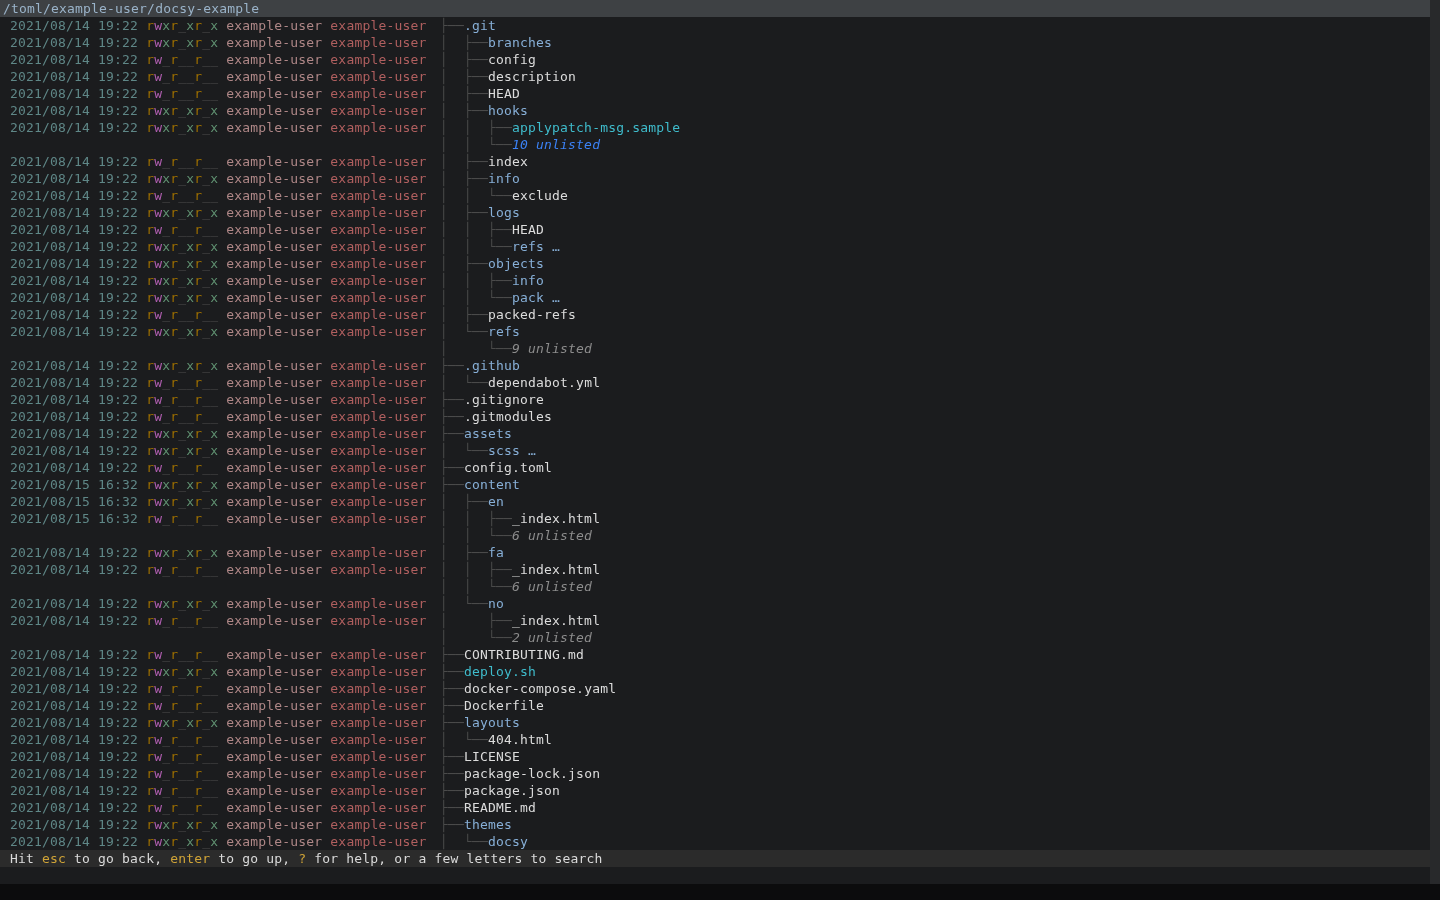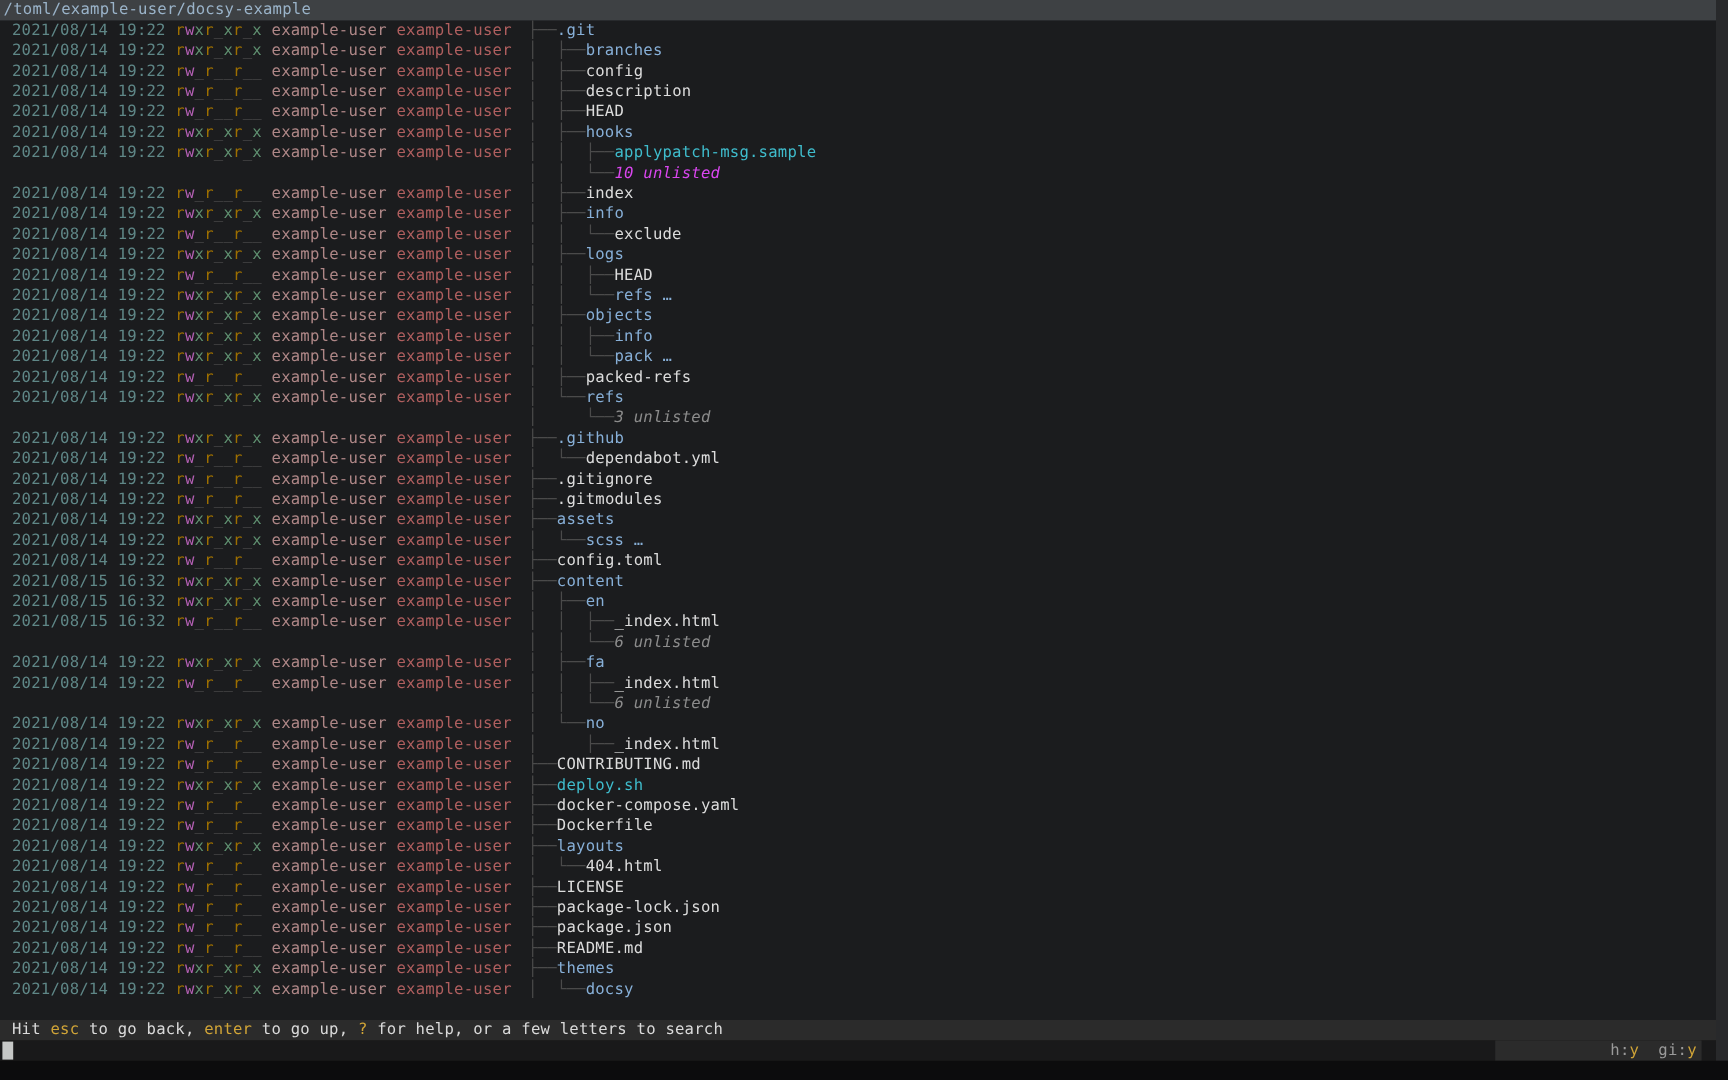--- a/index.html
+++ b/index.html
@@ -56,61 +56,58 @@
   <div class="title-bar">/toml/example-user/docsy-example</div>
   <div class="right-strip"></div>
   <div class="tree-area">
       <div class="row"><span class="meta"><span style="color: rgb(95, 135, 135);">2021/08/14 19:22 </span><span><span style="color: rgb(157, 111, 0);">r</span><span style="color: rgb(178, 95, 178);">w</span><span style="color: rgb(95, 144, 112);">x</span><span style="color: rgb(157, 111, 0);">r</span><span style="color: rgb(79, 79, 79);">_</span><span style="color: rgb(95, 144, 112);">x</span><span style="color: rgb(157, 111, 0);">r</span><span style="color: rgb(79, 79, 79);">_</span><span style="color: rgb(95, 144, 112);">x</span></span><span style="color: rgb(175, 135, 135);"> example-user</span><span style="color: rgb(176, 95, 95);"> example-user</span></span><span class="tree"><span style="color: rgb(74, 74, 74);">├──</span><span style="color: rgb(135, 175, 215);">.git</span></span></div>
       <div class="row"><span class="meta"><span style="color: rgb(95, 135, 135);">2021/08/14 19:22 </span><span><span style="color: rgb(157, 111, 0);">r</span><span style="color: rgb(178, 95, 178);">w</span><span style="color: rgb(95, 144, 112);">x</span><span style="color: rgb(157, 111, 0);">r</span><span style="color: rgb(79, 79, 79);">_</span><span style="color: rgb(95, 144, 112);">x</span><span style="color: rgb(157, 111, 0);">r</span><span style="color: rgb(79, 79, 79);">_</span><span style="color: rgb(95, 144, 112);">x</span></span><span style="color: rgb(175, 135, 135);"> example-user</span><span style="color: rgb(176, 95, 95);"> example-user</span></span><span class="tree"><span style="color: rgb(74, 74, 74);">│  ├──</span><span style="color: rgb(135, 175, 215);">branches</span></span></div>
       <div class="row"><span class="meta"><span style="color: rgb(95, 135, 135);">2021/08/14 19:22 </span><span><span style="color: rgb(157, 111, 0);">r</span><span style="color: rgb(178, 95, 178);">w</span><span style="color: rgb(79, 79, 79);">_</span><span style="color: rgb(157, 111, 0);">r</span><span style="color: rgb(79, 79, 79);">_</span><span style="color: rgb(79, 79, 79);">_</span><span style="color: rgb(157, 111, 0);">r</span><span style="color: rgb(79, 79, 79);">_</span><span style="color: rgb(79, 79, 79);">_</span></span><span style="color: rgb(175, 135, 135);"> example-user</span><span style="color: rgb(176, 95, 95);"> example-user</span></span><span class="tree"><span style="color: rgb(74, 74, 74);">│  ├──</span><span style="color: rgb(220, 220, 220);">config</span></span></div>
       <div class="row"><span class="meta"><span style="color: rgb(95, 135, 135);">2021/08/14 19:22 </span><span><span style="color: rgb(157, 111, 0);">r</span><span style="color: rgb(178, 95, 178);">w</span><span style="color: rgb(79, 79, 79);">_</span><span style="color: rgb(157, 111, 0);">r</span><span style="color: rgb(79, 79, 79);">_</span><span style="color: rgb(79, 79, 79);">_</span><span style="color: rgb(157, 111, 0);">r</span><span style="color: rgb(79, 79, 79);">_</span><span style="color: rgb(79, 79, 79);">_</span></span><span style="color: rgb(175, 135, 135);"> example-user</span><span style="color: rgb(176, 95, 95);"> example-user</span></span><span class="tree"><span style="color: rgb(74, 74, 74);">│  ├──</span><span style="color: rgb(220, 220, 220);">description</span></span></div>
       <div class="row"><span class="meta"><span style="color: rgb(95, 135, 135);">2021/08/14 19:22 </span><span><span style="color: rgb(157, 111, 0);">r</span><span style="color: rgb(178, 95, 178);">w</span><span style="color: rgb(79, 79, 79);">_</span><span style="color: rgb(157, 111, 0);">r</span><span style="color: rgb(79, 79, 79);">_</span><span style="color: rgb(79, 79, 79);">_</span><span style="color: rgb(157, 111, 0);">r</span><span style="color: rgb(79, 79, 79);">_</span><span style="color: rgb(79, 79, 79);">_</span></span><span style="color: rgb(175, 135, 135);"> example-user</span><span style="color: rgb(176, 95, 95);"> example-user</span></span><span class="tree"><span style="color: rgb(74, 74, 74);">│  ├──</span><span style="color: rgb(220, 220, 220);">HEAD</span></span></div>
       <div class="row"><span class="meta"><span style="color: rgb(95, 135, 135);">2021/08/14 19:22 </span><span><span style="color: rgb(157, 111, 0);">r</span><span style="color: rgb(178, 95, 178);">w</span><span style="color: rgb(95, 144, 112);">x</span><span style="color: rgb(157, 111, 0);">r</span><span style="color: rgb(79, 79, 79);">_</span><span style="color: rgb(95, 144, 112);">x</span><span style="color: rgb(157, 111, 0);">r</span><span style="color: rgb(79, 79, 79);">_</span><span style="color: rgb(95, 144, 112);">x</span></span><span style="color: rgb(175, 135, 135);"> example-user</span><span style="color: rgb(176, 95, 95);"> example-user</span></span><span class="tree"><span style="color: rgb(74, 74, 74);">│  ├──</span><span style="color: rgb(135, 175, 215);">hooks</span></span></div>
       <div class="row"><span class="meta"><span style="color: rgb(95, 135, 135);">2021/08/14 19:22 </span><span><span style="color: rgb(157, 111, 0);">r</span><span style="color: rgb(178, 95, 178);">w</span><span style="color: rgb(95, 144, 112);">x</span><span style="color: rgb(157, 111, 0);">r</span><span style="color: rgb(79, 79, 79);">_</span><span style="color: rgb(95, 144, 112);">x</span><span style="color: rgb(157, 111, 0);">r</span><span style="color: rgb(79, 79, 79);">_</span><span style="color: rgb(95, 144, 112);">x</span></span><span style="color: rgb(175, 135, 135);"> example-user</span><span style="color: rgb(176, 95, 95);"> example-user</span></span><span class="tree"><span style="color: rgb(74, 74, 74);">│  │  ├──</span><span style="color: rgb(63, 188, 204);">applypatch-msg.sample</span></span></div>
-      <div class="row"><span class="meta"></span><span class="tree"><span style="color: rgb(74, 74, 74);">│  │  └──</span><span class="italic" style="color: #d946ef;">10 unlisted</span></span></div>
+      <div class="row"><span class="meta"></span><span class="tree"><span style="color: rgb(74, 74, 74);">│  │  └──</span><span class="italic" style="color: #3b82f6;">10 unlisted</span></span></div>
       <div class="row"><span class="meta"><span style="color: rgb(95, 135, 135);">2021/08/14 19:22 </span><span><span style="color: rgb(157, 111, 0);">r</span><span style="color: rgb(178, 95, 178);">w</span><span style="color: rgb(79, 79, 79);">_</span><span style="color: rgb(157, 111, 0);">r</span><span style="color: rgb(79, 79, 79);">_</span><span style="color: rgb(79, 79, 79);">_</span><span style="color: rgb(157, 111, 0);">r</span><span style="color: rgb(79, 79, 79);">_</span><span style="color: rgb(79, 79, 79);">_</span></span><span style="color: rgb(175, 135, 135);"> example-user</span><span style="color: rgb(176, 95, 95);"> example-user</span></span><span class="tree"><span style="color: rgb(74, 74, 74);">│  ├──</span><span style="color: rgb(220, 220, 220);">index</span></span></div>
       <div class="row"><span class="meta"><span style="color: rgb(95, 135, 135);">2021/08/14 19:22 </span><span><span style="color: rgb(157, 111, 0);">r</span><span style="color: rgb(178, 95, 178);">w</span><span style="color: rgb(95, 144, 112);">x</span><span style="color: rgb(157, 111, 0);">r</span><span style="color: rgb(79, 79, 79);">_</span><span style="color: rgb(95, 144, 112);">x</span><span style="color: rgb(157, 111, 0);">r</span><span style="color: rgb(79, 79, 79);">_</span><span style="color: rgb(95, 144, 112);">x</span></span><span style="color: rgb(175, 135, 135);"> example-user</span><span style="color: rgb(176, 95, 95);"> example-user</span></span><span class="tree"><span style="color: rgb(74, 74, 74);">│  ├──</span><span style="color: rgb(135, 175, 215);">info</span></span></div>
       <div class="row"><span class="meta"><span style="color: rgb(95, 135, 135);">2021/08/14 19:22 </span><span><span style="color: rgb(157, 111, 0);">r</span><span style="color: rgb(178, 95, 178);">w</span><span style="color: rgb(79, 79, 79);">_</span><span style="color: rgb(157, 111, 0);">r</span><span style="color: rgb(79, 79, 79);">_</span><span style="color: rgb(79, 79, 79);">_</span><span style="color: rgb(157, 111, 0);">r</span><span style="color: rgb(79, 79, 79);">_</span><span style="color: rgb(79, 79, 79);">_</span></span><span style="color: rgb(175, 135, 135);"> example-user</span><span style="color: rgb(176, 95, 95);"> example-user</span></span><span class="tree"><span style="color: rgb(74, 74, 74);">│  │  └──</span><span style="color: rgb(220, 220, 220);">exclude</span></span></div>
       <div class="row"><span class="meta"><span style="color: rgb(95, 135, 135);">2021/08/14 19:22 </span><span><span style="color: rgb(157, 111, 0);">r</span><span style="color: rgb(178, 95, 178);">w</span><span style="color: rgb(95, 144, 112);">x</span><span style="color: rgb(157, 111, 0);">r</span><span style="color: rgb(79, 79, 79);">_</span><span style="color: rgb(95, 144, 112);">x</span><span style="color: rgb(157, 111, 0);">r</span><span style="color: rgb(79, 79, 79);">_</span><span style="color: rgb(95, 144, 112);">x</span></span><span style="color: rgb(175, 135, 135);"> example-user</span><span style="color: rgb(176, 95, 95);"> example-user</span></span><span class="tree"><span style="color: rgb(74, 74, 74);">│  ├──</span><span style="color: rgb(135, 175, 215);">logs</span></span></div>
       <div class="row"><span class="meta"><span style="color: rgb(95, 135, 135);">2021/08/14 19:22 </span><span><span style="color: rgb(157, 111, 0);">r</span><span style="color: rgb(178, 95, 178);">w</span><span style="color: rgb(79, 79, 79);">_</span><span style="color: rgb(157, 111, 0);">r</span><span style="color: rgb(79, 79, 79);">_</span><span style="color: rgb(79, 79, 79);">_</span><span style="color: rgb(157, 111, 0);">r</span><span style="color: rgb(79, 79, 79);">_</span><span style="color: rgb(79, 79, 79);">_</span></span><span style="color: rgb(175, 135, 135);"> example-user</span><span style="color: rgb(176, 95, 95);"> example-user</span></span><span class="tree"><span style="color: rgb(74, 74, 74);">│  │  ├──</span><span style="color: rgb(220, 220, 220);">HEAD</span></span></div>
       <div class="row"><span class="meta"><span style="color: rgb(95, 135, 135);">2021/08/14 19:22 </span><span><span style="color: rgb(157, 111, 0);">r</span><span style="color: rgb(178, 95, 178);">w</span><span style="color: rgb(95, 144, 112);">x</span><span style="color: rgb(157, 111, 0);">r</span><span style="color: rgb(79, 79, 79);">_</span><span style="color: rgb(95, 144, 112);">x</span><span style="color: rgb(157, 111, 0);">r</span><span style="color: rgb(79, 79, 79);">_</span><span style="color: rgb(95, 144, 112);">x</span></span><span style="color: rgb(175, 135, 135);"> example-user</span><span style="color: rgb(176, 95, 95);"> example-user</span></span><span class="tree"><span style="color: rgb(74, 74, 74);">│  │  └──</span><span style="color: rgb(135, 175, 215);">refs</span><span style="color: rgb(135, 175, 215);"> …</span></span></div>
       <div class="row"><span class="meta"><span style="color: rgb(95, 135, 135);">2021/08/14 19:22 </span><span><span style="color: rgb(157, 111, 0);">r</span><span style="color: rgb(178, 95, 178);">w</span><span style="color: rgb(95, 144, 112);">x</span><span style="color: rgb(157, 111, 0);">r</span><span style="color: rgb(79, 79, 79);">_</span><span style="color: rgb(95, 144, 112);">x</span><span style="color: rgb(157, 111, 0);">r</span><span style="color: rgb(79, 79, 79);">_</span><span style="color: rgb(95, 144, 112);">x</span></span><span style="color: rgb(175, 135, 135);"> example-user</span><span style="color: rgb(176, 95, 95);"> example-user</span></span><span class="tree"><span style="color: rgb(74, 74, 74);">│  ├──</span><span style="color: rgb(135, 175, 215);">objects</span></span></div>
       <div class="row"><span class="meta"><span style="color: rgb(95, 135, 135);">2021/08/14 19:22 </span><span><span style="color: rgb(157, 111, 0);">r</span><span style="color: rgb(178, 95, 178);">w</span><span style="color: rgb(95, 144, 112);">x</span><span style="color: rgb(157, 111, 0);">r</span><span style="color: rgb(79, 79, 79);">_</span><span style="color: rgb(95, 144, 112);">x</span><span style="color: rgb(157, 111, 0);">r</span><span style="color: rgb(79, 79, 79);">_</span><span style="color: rgb(95, 144, 112);">x</span></span><span style="color: rgb(175, 135, 135);"> example-user</span><span style="color: rgb(176, 95, 95);"> example-user</span></span><span class="tree"><span style="color: rgb(74, 74, 74);">│  │  ├──</span><span style="color: rgb(135, 175, 215);">info</span></span></div>
       <div class="row"><span class="meta"><span style="color: rgb(95, 135, 135);">2021/08/14 19:22 </span><span><span style="color: rgb(157, 111, 0);">r</span><span style="color: rgb(178, 95, 178);">w</span><span style="color: rgb(95, 144, 112);">x</span><span style="color: rgb(157, 111, 0);">r</span><span style="color: rgb(79, 79, 79);">_</span><span style="color: rgb(95, 144, 112);">x</span><span style="color: rgb(157, 111, 0);">r</span><span style="color: rgb(79, 79, 79);">_</span><span style="color: rgb(95, 144, 112);">x</span></span><span style="color: rgb(175, 135, 135);"> example-user</span><span style="color: rgb(176, 95, 95);"> example-user</span></span><span class="tree"><span style="color: rgb(74, 74, 74);">│  │  └──</span><span style="color: rgb(135, 175, 215);">pack</span><span style="color: rgb(135, 175, 215);"> …</span></span></div>
       <div class="row"><span class="meta"><span style="color: rgb(95, 135, 135);">2021/08/14 19:22 </span><span><span style="color: rgb(157, 111, 0);">r</span><span style="color: rgb(178, 95, 178);">w</span><span style="color: rgb(79, 79, 79);">_</span><span style="color: rgb(157, 111, 0);">r</span><span style="color: rgb(79, 79, 79);">_</span><span style="color: rgb(79, 79, 79);">_</span><span style="color: rgb(157, 111, 0);">r</span><span style="color: rgb(79, 79, 79);">_</span><span style="color: rgb(79, 79, 79);">_</span></span><span style="color: rgb(175, 135, 135);"> example-user</span><span style="color: rgb(176, 95, 95);"> example-user</span></span><span class="tree"><span style="color: rgb(74, 74, 74);">│  ├──</span><span style="color: rgb(220, 220, 220);">packed-refs</span></span></div>
       <div class="row"><span class="meta"><span style="color: rgb(95, 135, 135);">2021/08/14 19:22 </span><span><span style="color: rgb(157, 111, 0);">r</span><span style="color: rgb(178, 95, 178);">w</span><span style="color: rgb(95, 144, 112);">x</span><span style="color: rgb(157, 111, 0);">r</span><span style="color: rgb(79, 79, 79);">_</span><span style="color: rgb(95, 144, 112);">x</span><span style="color: rgb(157, 111, 0);">r</span><span style="color: rgb(79, 79, 79);">_</span><span style="color: rgb(95, 144, 112);">x</span></span><span style="color: rgb(175, 135, 135);"> example-user</span><span style="color: rgb(176, 95, 95);"> example-user</span></span><span class="tree"><span style="color: rgb(74, 74, 74);">│  └──</span><span style="color: rgb(135, 175, 215);">refs</span></span></div>
-      <div class="row"><span class="meta"></span><span class="tree"><span style="color: rgb(74, 74, 74);">│     └──</span><span class="italic" style="color: rgb(140, 140, 140);">3 unlisted</span></span></div>
+      <div class="row"><span class="meta"></span><span class="tree"><span style="color: rgb(74, 74, 74);">│     └──</span><span class="italic" style="color: rgb(140, 140, 140);">9 unlisted</span></span></div>
       <div class="row"><span class="meta"><span style="color: rgb(95, 135, 135);">2021/08/14 19:22 </span><span><span style="color: rgb(157, 111, 0);">r</span><span style="color: rgb(178, 95, 178);">w</span><span style="color: rgb(95, 144, 112);">x</span><span style="color: rgb(157, 111, 0);">r</span><span style="color: rgb(79, 79, 79);">_</span><span style="color: rgb(95, 144, 112);">x</span><span style="color: rgb(157, 111, 0);">r</span><span style="color: rgb(79, 79, 79);">_</span><span style="color: rgb(95, 144, 112);">x</span></span><span style="color: rgb(175, 135, 135);"> example-user</span><span style="color: rgb(176, 95, 95);"> example-user</span></span><span class="tree"><span style="color: rgb(74, 74, 74);">├──</span><span style="color: rgb(135, 175, 215);">.github</span></span></div>
       <div class="row"><span class="meta"><span style="color: rgb(95, 135, 135);">2021/08/14 19:22 </span><span><span style="color: rgb(157, 111, 0);">r</span><span style="color: rgb(178, 95, 178);">w</span><span style="color: rgb(79, 79, 79);">_</span><span style="color: rgb(157, 111, 0);">r</span><span style="color: rgb(79, 79, 79);">_</span><span style="color: rgb(79, 79, 79);">_</span><span style="color: rgb(157, 111, 0);">r</span><span style="color: rgb(79, 79, 79);">_</span><span style="color: rgb(79, 79, 79);">_</span></span><span style="color: rgb(175, 135, 135);"> example-user</span><span style="color: rgb(176, 95, 95);"> example-user</span></span><span class="tree"><span style="color: rgb(74, 74, 74);">│  └──</span><span style="color: rgb(220, 220, 220);">dependabot.yml</span></span></div>
       <div class="row"><span class="meta"><span style="color: rgb(95, 135, 135);">2021/08/14 19:22 </span><span><span style="color: rgb(157, 111, 0);">r</span><span style="color: rgb(178, 95, 178);">w</span><span style="color: rgb(79, 79, 79);">_</span><span style="color: rgb(157, 111, 0);">r</span><span style="color: rgb(79, 79, 79);">_</span><span style="color: rgb(79, 79, 79);">_</span><span style="color: rgb(157, 111, 0);">r</span><span style="color: rgb(79, 79, 79);">_</span><span style="color: rgb(79, 79, 79);">_</span></span><span style="color: rgb(175, 135, 135);"> example-user</span><span style="color: rgb(176, 95, 95);"> example-user</span></span><span class="tree"><span style="color: rgb(74, 74, 74);">├──</span><span style="color: rgb(220, 220, 220);">.gitignore</span></span></div>
       <div class="row"><span class="meta"><span style="color: rgb(95, 135, 135);">2021/08/14 19:22 </span><span><span style="color: rgb(157, 111, 0);">r</span><span style="color: rgb(178, 95, 178);">w</span><span style="color: rgb(79, 79, 79);">_</span><span style="color: rgb(157, 111, 0);">r</span><span style="color: rgb(79, 79, 79);">_</span><span style="color: rgb(79, 79, 79);">_</span><span style="color: rgb(157, 111, 0);">r</span><span style="color: rgb(79, 79, 79);">_</span><span style="color: rgb(79, 79, 79);">_</span></span><span style="color: rgb(175, 135, 135);"> example-user</span><span style="color: rgb(176, 95, 95);"> example-user</span></span><span class="tree"><span style="color: rgb(74, 74, 74);">├──</span><span style="color: rgb(220, 220, 220);">.gitmodules</span></span></div>
       <div class="row"><span class="meta"><span style="color: rgb(95, 135, 135);">2021/08/14 19:22 </span><span><span style="color: rgb(157, 111, 0);">r</span><span style="color: rgb(178, 95, 178);">w</span><span style="color: rgb(95, 144, 112);">x</span><span style="color: rgb(157, 111, 0);">r</span><span style="color: rgb(79, 79, 79);">_</span><span style="color: rgb(95, 144, 112);">x</span><span style="color: rgb(157, 111, 0);">r</span><span style="color: rgb(79, 79, 79);">_</span><span style="color: rgb(95, 144, 112);">x</span></span><span style="color: rgb(175, 135, 135);"> example-user</span><span style="color: rgb(176, 95, 95);"> example-user</span></span><span class="tree"><span style="color: rgb(74, 74, 74);">├──</span><span style="color: rgb(135, 175, 215);">assets</span></span></div>
       <div class="row"><span class="meta"><span style="color: rgb(95, 135, 135);">2021/08/14 19:22 </span><span><span style="color: rgb(157, 111, 0);">r</span><span style="color: rgb(178, 95, 178);">w</span><span style="color: rgb(95, 144, 112);">x</span><span style="color: rgb(157, 111, 0);">r</span><span style="color: rgb(79, 79, 79);">_</span><span style="color: rgb(95, 144, 112);">x</span><span style="color: rgb(157, 111, 0);">r</span><span style="color: rgb(79, 79, 79);">_</span><span style="color: rgb(95, 144, 112);">x</span></span><span style="color: rgb(175, 135, 135);"> example-user</span><span style="color: rgb(176, 95, 95);"> example-user</span></span><span class="tree"><span style="color: rgb(74, 74, 74);">│  └──</span><span style="color: rgb(135, 175, 215);">scss</span><span style="color: rgb(135, 175, 215);"> …</span></span></div>
       <div class="row"><span class="meta"><span style="color: rgb(95, 135, 135);">2021/08/14 19:22 </span><span><span style="color: rgb(157, 111, 0);">r</span><span style="color: rgb(178, 95, 178);">w</span><span style="color: rgb(79, 79, 79);">_</span><span style="color: rgb(157, 111, 0);">r</span><span style="color: rgb(79, 79, 79);">_</span><span style="color: rgb(79, 79, 79);">_</span><span style="color: rgb(157, 111, 0);">r</span><span style="color: rgb(79, 79, 79);">_</span><span style="color: rgb(79, 79, 79);">_</span></span><span style="color: rgb(175, 135, 135);"> example-user</span><span style="color: rgb(176, 95, 95);"> example-user</span></span><span class="tree"><span style="color: rgb(74, 74, 74);">├──</span><span style="color: rgb(220, 220, 220);">config.toml</span></span></div>
       <div class="row"><span class="meta"><span style="color: rgb(95, 135, 135);">2021/08/15 16:32 </span><span><span style="color: rgb(157, 111, 0);">r</span><span style="color: rgb(178, 95, 178);">w</span><span style="color: rgb(95, 144, 112);">x</span><span style="color: rgb(157, 111, 0);">r</span><span style="color: rgb(79, 79, 79);">_</span><span style="color: rgb(95, 144, 112);">x</span><span style="color: rgb(157, 111, 0);">r</span><span style="color: rgb(79, 79, 79);">_</span><span style="color: rgb(95, 144, 112);">x</span></span><span style="color: rgb(175, 135, 135);"> example-user</span><span style="color: rgb(176, 95, 95);"> example-user</span></span><span class="tree"><span style="color: rgb(74, 74, 74);">├──</span><span style="color: rgb(135, 175, 215);">content</span></span></div>
       <div class="row"><span class="meta"><span style="color: rgb(95, 135, 135);">2021/08/15 16:32 </span><span><span style="color: rgb(157, 111, 0);">r</span><span style="color: rgb(178, 95, 178);">w</span><span style="color: rgb(95, 144, 112);">x</span><span style="color: rgb(157, 111, 0);">r</span><span style="color: rgb(79, 79, 79);">_</span><span style="color: rgb(95, 144, 112);">x</span><span style="color: rgb(157, 111, 0);">r</span><span style="color: rgb(79, 79, 79);">_</span><span style="color: rgb(95, 144, 112);">x</span></span><span style="color: rgb(175, 135, 135);"> example-user</span><span style="color: rgb(176, 95, 95);"> example-user</span></span><span class="tree"><span style="color: rgb(74, 74, 74);">│  ├──</span><span style="color: rgb(135, 175, 215);">en</span></span></div>
       <div class="row"><span class="meta"><span style="color: rgb(95, 135, 135);">2021/08/15 16:32 </span><span><span style="color: rgb(157, 111, 0);">r</span><span style="color: rgb(178, 95, 178);">w</span><span style="color: rgb(79, 79, 79);">_</span><span style="color: rgb(157, 111, 0);">r</span><span style="color: rgb(79, 79, 79);">_</span><span style="color: rgb(79, 79, 79);">_</span><span style="color: rgb(157, 111, 0);">r</span><span style="color: rgb(79, 79, 79);">_</span><span style="color: rgb(79, 79, 79);">_</span></span><span style="color: rgb(175, 135, 135);"> example-user</span><span style="color: rgb(176, 95, 95);"> example-user</span></span><span class="tree"><span style="color: rgb(74, 74, 74);">│  │  ├──</span><span style="color: rgb(220, 220, 220);">_index.html</span></span></div>
       <div class="row"><span class="meta"></span><span class="tree"><span style="color: rgb(74, 74, 74);">│  │  └──</span><span class="italic" style="color: rgb(140, 140, 140);">6 unlisted</span></span></div>
       <div class="row"><span class="meta"><span style="color: rgb(95, 135, 135);">2021/08/14 19:22 </span><span><span style="color: rgb(157, 111, 0);">r</span><span style="color: rgb(178, 95, 178);">w</span><span style="color: rgb(95, 144, 112);">x</span><span style="color: rgb(157, 111, 0);">r</span><span style="color: rgb(79, 79, 79);">_</span><span style="color: rgb(95, 144, 112);">x</span><span style="color: rgb(157, 111, 0);">r</span><span style="color: rgb(79, 79, 79);">_</span><span style="color: rgb(95, 144, 112);">x</span></span><span style="color: rgb(175, 135, 135);"> example-user</span><span style="color: rgb(176, 95, 95);"> example-user</span></span><span class="tree"><span style="color: rgb(74, 74, 74);">│  ├──</span><span style="color: rgb(135, 175, 215);">fa</span></span></div>
       <div class="row"><span class="meta"><span style="color: rgb(95, 135, 135);">2021/08/14 19:22 </span><span><span style="color: rgb(157, 111, 0);">r</span><span style="color: rgb(178, 95, 178);">w</span><span style="color: rgb(79, 79, 79);">_</span><span style="color: rgb(157, 111, 0);">r</span><span style="color: rgb(79, 79, 79);">_</span><span style="color: rgb(79, 79, 79);">_</span><span style="color: rgb(157, 111, 0);">r</span><span style="color: rgb(79, 79, 79);">_</span><span style="color: rgb(79, 79, 79);">_</span></span><span style="color: rgb(175, 135, 135);"> example-user</span><span style="color: rgb(176, 95, 95);"> example-user</span></span><span class="tree"><span style="color: rgb(74, 74, 74);">│  │  ├──</span><span style="color: rgb(220, 220, 220);">_index.html</span></span></div>
       <div class="row"><span class="meta"></span><span class="tree"><span style="color: rgb(74, 74, 74);">│  │  └──</span><span class="italic" style="color: rgb(140, 140, 140);">6 unlisted</span></span></div>
       <div class="row"><span class="meta"><span style="color: rgb(95, 135, 135);">2021/08/14 19:22 </span><span><span style="color: rgb(157, 111, 0);">r</span><span style="color: rgb(178, 95, 178);">w</span><span style="color: rgb(95, 144, 112);">x</span><span style="color: rgb(157, 111, 0);">r</span><span style="color: rgb(79, 79, 79);">_</span><span style="color: rgb(95, 144, 112);">x</span><span style="color: rgb(157, 111, 0);">r</span><span style="color: rgb(79, 79, 79);">_</span><span style="color: rgb(95, 144, 112);">x</span></span><span style="color: rgb(175, 135, 135);"> example-user</span><span style="color: rgb(176, 95, 95);"> example-user</span></span><span class="tree"><span style="color: rgb(74, 74, 74);">│  └──</span><span style="color: rgb(135, 175, 215);">no</span></span></div>
       <div class="row"><span class="meta"><span style="color: rgb(95, 135, 135);">2021/08/14 19:22 </span><span><span style="color: rgb(157, 111, 0);">r</span><span style="color: rgb(178, 95, 178);">w</span><span style="color: rgb(79, 79, 79);">_</span><span style="color: rgb(157, 111, 0);">r</span><span style="color: rgb(79, 79, 79);">_</span><span style="color: rgb(79, 79, 79);">_</span><span style="color: rgb(157, 111, 0);">r</span><span style="color: rgb(79, 79, 79);">_</span><span style="color: rgb(79, 79, 79);">_</span></span><span style="color: rgb(175, 135, 135);"> example-user</span><span style="color: rgb(176, 95, 95);"> example-user</span></span><span class="tree"><span style="color: rgb(74, 74, 74);">│     ├──</span><span style="color: rgb(220, 220, 220);">_index.html</span></span></div>
+      <div class="row"><span class="meta"></span><span class="tree"><span style="color: rgb(74, 74, 74);">│     └──</span><span class="italic" style="color: rgb(140, 140, 140);">2 unlisted</span></span></div>
       <div class="row"><span class="meta"><span style="color: rgb(95, 135, 135);">2021/08/14 19:22 </span><span><span style="color: rgb(157, 111, 0);">r</span><span style="color: rgb(178, 95, 178);">w</span><span style="color: rgb(79, 79, 79);">_</span><span style="color: rgb(157, 111, 0);">r</span><span style="color: rgb(79, 79, 79);">_</span><span style="color: rgb(79, 79, 79);">_</span><span style="color: rgb(157, 111, 0);">r</span><span style="color: rgb(79, 79, 79);">_</span><span style="color: rgb(79, 79, 79);">_</span></span><span style="color: rgb(175, 135, 135);"> example-user</span><span style="color: rgb(176, 95, 95);"> example-user</span></span><span class="tree"><span style="color: rgb(74, 74, 74);">├──</span><span style="color: rgb(220, 220, 220);">CONTRIBUTING.md</span></span></div>
       <div class="row"><span class="meta"><span style="color: rgb(95, 135, 135);">2021/08/14 19:22 </span><span><span style="color: rgb(157, 111, 0);">r</span><span style="color: rgb(178, 95, 178);">w</span><span style="color: rgb(95, 144, 112);">x</span><span style="color: rgb(157, 111, 0);">r</span><span style="color: rgb(79, 79, 79);">_</span><span style="color: rgb(95, 144, 112);">x</span><span style="color: rgb(157, 111, 0);">r</span><span style="color: rgb(79, 79, 79);">_</span><span style="color: rgb(95, 144, 112);">x</span></span><span style="color: rgb(175, 135, 135);"> example-user</span><span style="color: rgb(176, 95, 95);"> example-user</span></span><span class="tree"><span style="color: rgb(74, 74, 74);">├──</span><span style="color: rgb(63, 188, 204);">deploy.sh</span></span></div>
       <div class="row"><span class="meta"><span style="color: rgb(95, 135, 135);">2021/08/14 19:22 </span><span><span style="color: rgb(157, 111, 0);">r</span><span style="color: rgb(178, 95, 178);">w</span><span style="color: rgb(79, 79, 79);">_</span><span style="color: rgb(157, 111, 0);">r</span><span style="color: rgb(79, 79, 79);">_</span><span style="color: rgb(79, 79, 79);">_</span><span style="color: rgb(157, 111, 0);">r</span><span style="color: rgb(79, 79, 79);">_</span><span style="color: rgb(79, 79, 79);">_</span></span><span style="color: rgb(175, 135, 135);"> example-user</span><span style="color: rgb(176, 95, 95);"> example-user</span></span><span class="tree"><span style="color: rgb(74, 74, 74);">├──</span><span style="color: rgb(220, 220, 220);">docker-compose.yaml</span></span></div>
       <div class="row"><span class="meta"><span style="color: rgb(95, 135, 135);">2021/08/14 19:22 </span><span><span style="color: rgb(157, 111, 0);">r</span><span style="color: rgb(178, 95, 178);">w</span><span style="color: rgb(79, 79, 79);">_</span><span style="color: rgb(157, 111, 0);">r</span><span style="color: rgb(79, 79, 79);">_</span><span style="color: rgb(79, 79, 79);">_</span><span style="color: rgb(157, 111, 0);">r</span><span style="color: rgb(79, 79, 79);">_</span><span style="color: rgb(79, 79, 79);">_</span></span><span style="color: rgb(175, 135, 135);"> example-user</span><span style="color: rgb(176, 95, 95);"> example-user</span></span><span class="tree"><span style="color: rgb(74, 74, 74);">├──</span><span style="color: rgb(220, 220, 220);">Dockerfile</span></span></div>
       <div class="row"><span class="meta"><span style="color: rgb(95, 135, 135);">2021/08/14 19:22 </span><span><span style="color: rgb(157, 111, 0);">r</span><span style="color: rgb(178, 95, 178);">w</span><span style="color: rgb(95, 144, 112);">x</span><span style="color: rgb(157, 111, 0);">r</span><span style="color: rgb(79, 79, 79);">_</span><span style="color: rgb(95, 144, 112);">x</span><span style="color: rgb(157, 111, 0);">r</span><span style="color: rgb(79, 79, 79);">_</span><span style="color: rgb(95, 144, 112);">x</span></span><span style="color: rgb(175, 135, 135);"> example-user</span><span style="color: rgb(176, 95, 95);"> example-user</span></span><span class="tree"><span style="color: rgb(74, 74, 74);">├──</span><span style="color: rgb(135, 175, 215);">layouts</span></span></div>
       <div class="row"><span class="meta"><span style="color: rgb(95, 135, 135);">2021/08/14 19:22 </span><span><span style="color: rgb(157, 111, 0);">r</span><span style="color: rgb(178, 95, 178);">w</span><span style="color: rgb(79, 79, 79);">_</span><span style="color: rgb(157, 111, 0);">r</span><span style="color: rgb(79, 79, 79);">_</span><span style="color: rgb(79, 79, 79);">_</span><span style="color: rgb(157, 111, 0);">r</span><span style="color: rgb(79, 79, 79);">_</span><span style="color: rgb(79, 79, 79);">_</span></span><span style="color: rgb(175, 135, 135);"> example-user</span><span style="color: rgb(176, 95, 95);"> example-user</span></span><span class="tree"><span style="color: rgb(74, 74, 74);">│  └──</span><span style="color: rgb(220, 220, 220);">404.html</span></span></div>
       <div class="row"><span class="meta"><span style="color: rgb(95, 135, 135);">2021/08/14 19:22 </span><span><span style="color: rgb(157, 111, 0);">r</span><span style="color: rgb(178, 95, 178);">w</span><span style="color: rgb(79, 79, 79);">_</span><span style="color: rgb(157, 111, 0);">r</span><span style="color: rgb(79, 79, 79);">_</span><span style="color: rgb(79, 79, 79);">_</span><span style="color: rgb(157, 111, 0);">r</span><span style="color: rgb(79, 79, 79);">_</span><span style="color: rgb(79, 79, 79);">_</span></span><span style="color: rgb(175, 135, 135);"> example-user</span><span style="color: rgb(176, 95, 95);"> example-user</span></span><span class="tree"><span style="color: rgb(74, 74, 74);">├──</span><span style="color: rgb(220, 220, 220);">LICENSE</span></span></div>
       <div class="row"><span class="meta"><span style="color: rgb(95, 135, 135);">2021/08/14 19:22 </span><span><span style="color: rgb(157, 111, 0);">r</span><span style="color: rgb(178, 95, 178);">w</span><span style="color: rgb(79, 79, 79);">_</span><span style="color: rgb(157, 111, 0);">r</span><span style="color: rgb(79, 79, 79);">_</span><span style="color: rgb(79, 79, 79);">_</span><span style="color: rgb(157, 111, 0);">r</span><span style="color: rgb(79, 79, 79);">_</span><span style="color: rgb(79, 79, 79);">_</span></span><span style="color: rgb(175, 135, 135);"> example-user</span><span style="color: rgb(176, 95, 95);"> example-user</span></span><span class="tree"><span style="color: rgb(74, 74, 74);">├──</span><span style="color: rgb(220, 220, 220);">package-lock.json</span></span></div>
       <div class="row"><span class="meta"><span style="color: rgb(95, 135, 135);">2021/08/14 19:22 </span><span><span style="color: rgb(157, 111, 0);">r</span><span style="color: rgb(178, 95, 178);">w</span><span style="color: rgb(79, 79, 79);">_</span><span style="color: rgb(157, 111, 0);">r</span><span style="color: rgb(79, 79, 79);">_</span><span style="color: rgb(79, 79, 79);">_</span><span style="color: rgb(157, 111, 0);">r</span><span style="color: rgb(79, 79, 79);">_</span><span style="color: rgb(79, 79, 79);">_</span></span><span style="color: rgb(175, 135, 135);"> example-user</span><span style="color: rgb(176, 95, 95);"> example-user</span></span><span class="tree"><span style="color: rgb(74, 74, 74);">├──</span><span style="color: rgb(220, 220, 220);">package.json</span></span></div>
       <div class="row"><span class="meta"><span style="color: rgb(95, 135, 135);">2021/08/14 19:22 </span><span><span style="color: rgb(157, 111, 0);">r</span><span style="color: rgb(178, 95, 178);">w</span><span style="color: rgb(79, 79, 79);">_</span><span style="color: rgb(157, 111, 0);">r</span><span style="color: rgb(79, 79, 79);">_</span><span style="color: rgb(79, 79, 79);">_</span><span style="color: rgb(157, 111, 0);">r</span><span style="color: rgb(79, 79, 79);">_</span><span style="color: rgb(79, 79, 79);">_</span></span><span style="color: rgb(175, 135, 135);"> example-user</span><span style="color: rgb(176, 95, 95);"> example-user</span></span><span class="tree"><span style="color: rgb(74, 74, 74);">├──</span><span style="color: rgb(220, 220, 220);">README.md</span></span></div>
       <div class="row"><span class="meta"><span style="color: rgb(95, 135, 135);">2021/08/14 19:22 </span><span><span style="color: rgb(157, 111, 0);">r</span><span style="color: rgb(178, 95, 178);">w</span><span style="color: rgb(95, 144, 112);">x</span><span style="color: rgb(157, 111, 0);">r</span><span style="color: rgb(79, 79, 79);">_</span><span style="color: rgb(95, 144, 112);">x</span><span style="color: rgb(157, 111, 0);">r</span><span style="color: rgb(79, 79, 79);">_</span><span style="color: rgb(95, 144, 112);">x</span></span><span style="color: rgb(175, 135, 135);"> example-user</span><span style="color: rgb(176, 95, 95);"> example-user</span></span><span class="tree"><span style="color: rgb(74, 74, 74);">├──</span><span style="color: rgb(135, 175, 215);">themes</span></span></div>
       <div class="row"><span class="meta"><span style="color: rgb(95, 135, 135);">2021/08/14 19:22 </span><span><span style="color: rgb(157, 111, 0);">r</span><span style="color: rgb(178, 95, 178);">w</span><span style="color: rgb(95, 144, 112);">x</span><span style="color: rgb(157, 111, 0);">r</span><span style="color: rgb(79, 79, 79);">_</span><span style="color: rgb(95, 144, 112);">x</span><span style="color: rgb(157, 111, 0);">r</span><span style="color: rgb(79, 79, 79);">_</span><span style="color: rgb(95, 144, 112);">x</span></span><span style="color: rgb(175, 135, 135);"> example-user</span><span style="color: rgb(176, 95, 95);"> example-user</span></span><span class="tree"><span style="color: rgb(74, 74, 74);">│  └──</span><span style="color: rgb(135, 175, 215);">docsy</span></span></div>
     </div>
   <div class="status-bar"><span style="color: rgb(218, 218, 218);">Hit </span><span style="color: rgb(208, 164, 55);">esc</span><span style="color: rgb(218, 218, 218);"> to go back, </span><span style="color: rgb(208, 164, 55);">enter</span><span style="color: rgb(218, 218, 218);"> to go up, </span><span style="color: rgb(208, 164, 55);">?</span><span style="color: rgb(218, 218, 218);"> for help, or a few letters to search</span></div>
-  <div class="input-line">
-    <div class="cursor"></div>
-    <div class="flags"><span style="color: rgb(154, 154, 154);">h:</span><span style="color: rgb(208, 164, 55);">y</span><span style="color: rgb(154, 154, 154);">  gi:</span><span style="color: rgb(208, 164, 55);">y</span></div>
-  </div>
   <div class="bottom-strip"></div>
 </div>
 
 </body></html>

